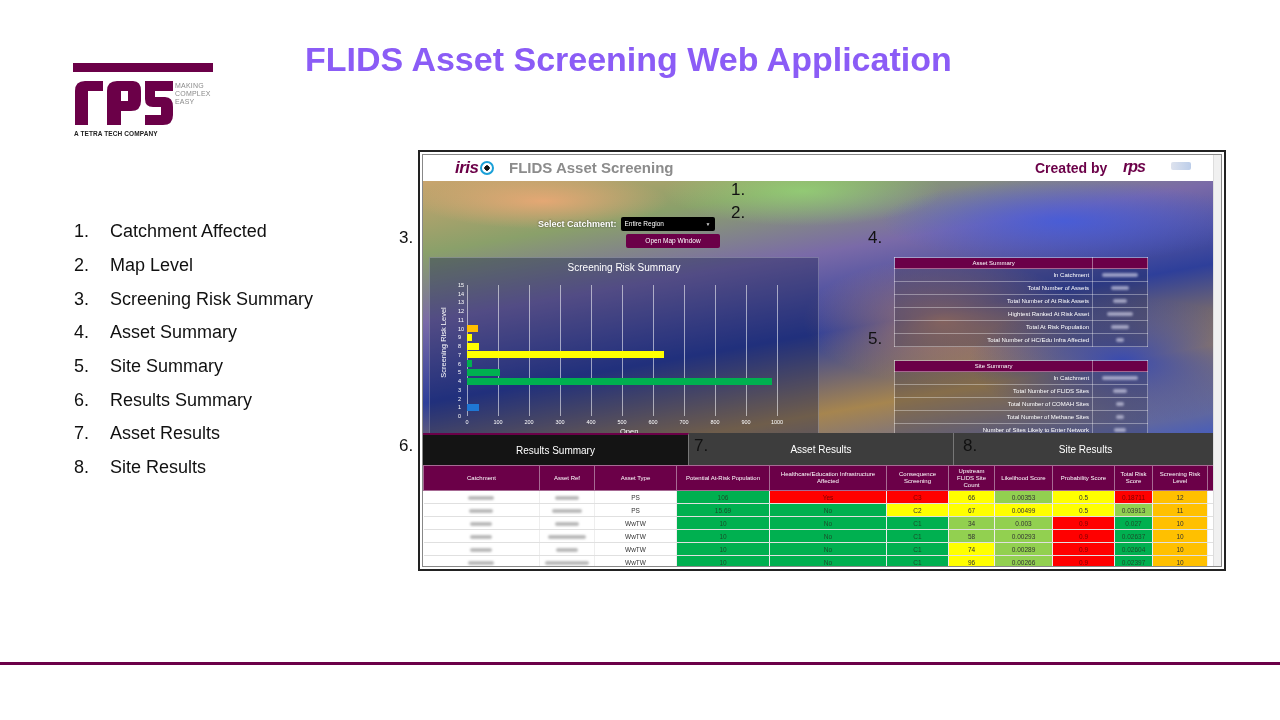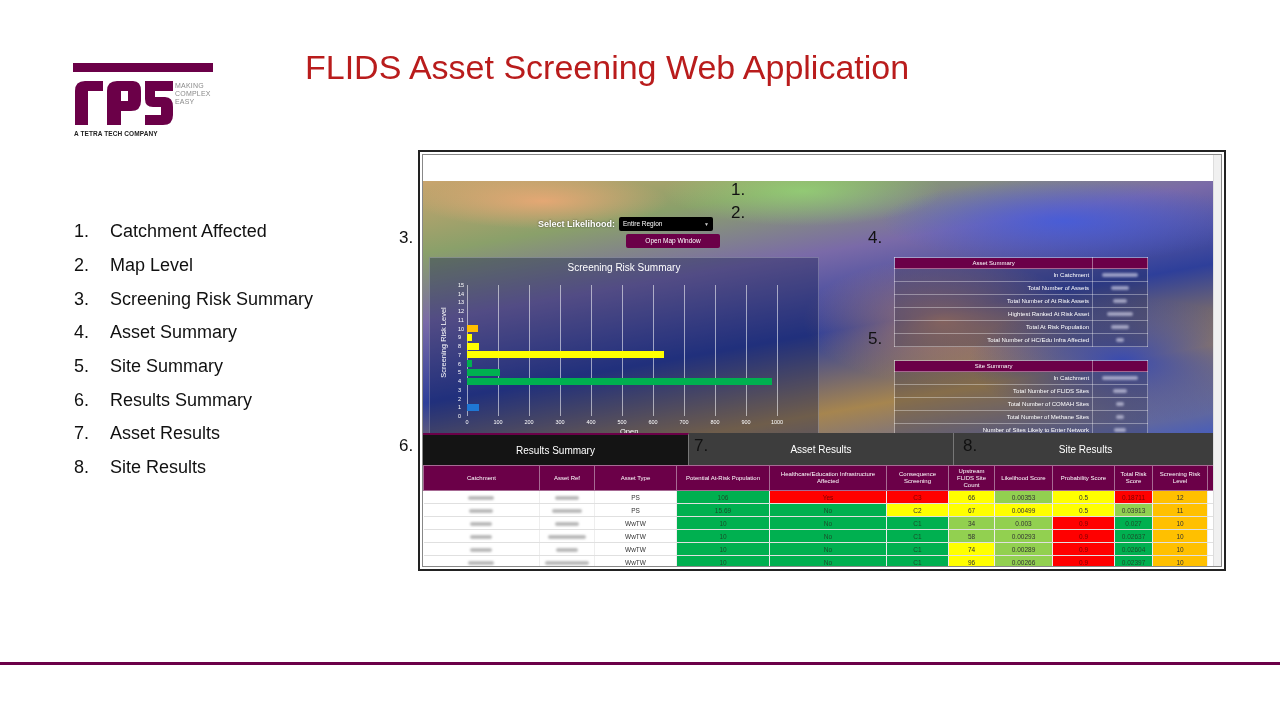--- a/index.html
+++ b/index.html
@@ -7,21 +7,21 @@
   .slide { position: relative; width: 1280px; height: 720px; background: #fff; }
 
   
   .logo { position: absolute; left: 73px; top: 63px; width: 142px; height: 76px; }
   .logo .bar { position: absolute; left: 0; top: 0; width: 140px; height: 9px; background: #6b0048; }
   .logo .mark { position: absolute; left: 0; top: 14px; }
   .logo .tag { position: absolute; left: 102px; top: 19px; font-size: 7px; line-height: 8px; color: #8a8a8a; letter-spacing: 0.2px; }
   .logo .tag div { white-space: nowrap; }
   .logo .company { position: absolute; left: 1px; top: 67px; font-size: 6.5px; font-weight: bold; color: #222; white-space: nowrap; letter-spacing: 0.1px; }
 
-  .page-title { position: absolute; left: 305px; top: 48px; font-size: 34px; font-weight: normal; color: #b91c1c; white-space: nowrap; font-family: "Liberation Sans", sans-serif; }
+  .page-title { position: absolute; left: 305px; top: 40px; font-size: 34px; font-weight: bold; color: #8b5cf6; white-space: nowrap; font-family: "Liberation Sans", sans-serif; }
 
   
   .legend { position: absolute; left: 74px; top: 215px; }
   .legend-item { display: flex; height: 33.7px; align-items: center; font-size: 18px; color: #111; }
   .legend-item .num { width: 36px; }
 
   
   .marker { position: absolute; font-size: 17px; color: #111; }
 
   
@@ -143,24 +143,31 @@
         <span>Asset Results</span>
       </div>
     <div class="legend-item">
         <span class="num">8.</span>
         <span>Site Results</span>
       </div>
   </div>
 
   <div class="app">
     <div class="app-inner">
+      <div class="app-header">
+        <div class="iris"><span>iris</span><span class="iris-eye"></span></div>
+        <div class="app-title">FLIDS Asset Screening</div>
+        <div class="created">Created by</div>
+        <div class="created-logo">rps</div>
+        <div class="tiny-logo"></div>
+      </div>
 
       <div class="app-bg">
         <div class="select-row">
-          <span class="select-label">Select Likelihood:</span>
+          <span class="select-label">Select Catchment:</span>
           <div class="select">
             <span>Entire Region</span>
             <span class="caret">▼</span>
           </div>
         </div>
         <div class="map-btn">Open Map Window</div>
 
         <div class="chart-panel">
           <div class="chart-title">Screening Risk Summary</div>
           <div class="chart-ylabel">Screening Risk Level</div>

